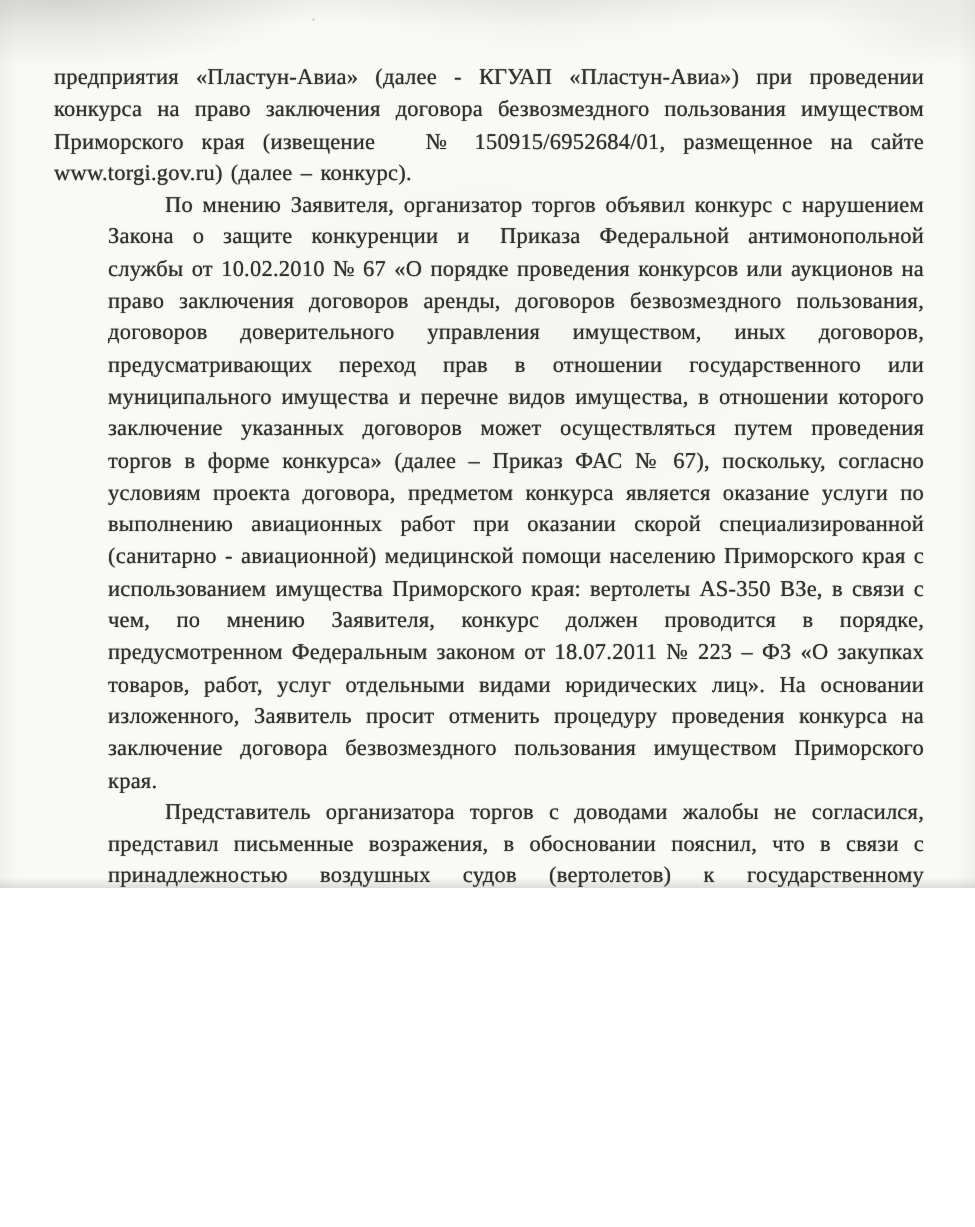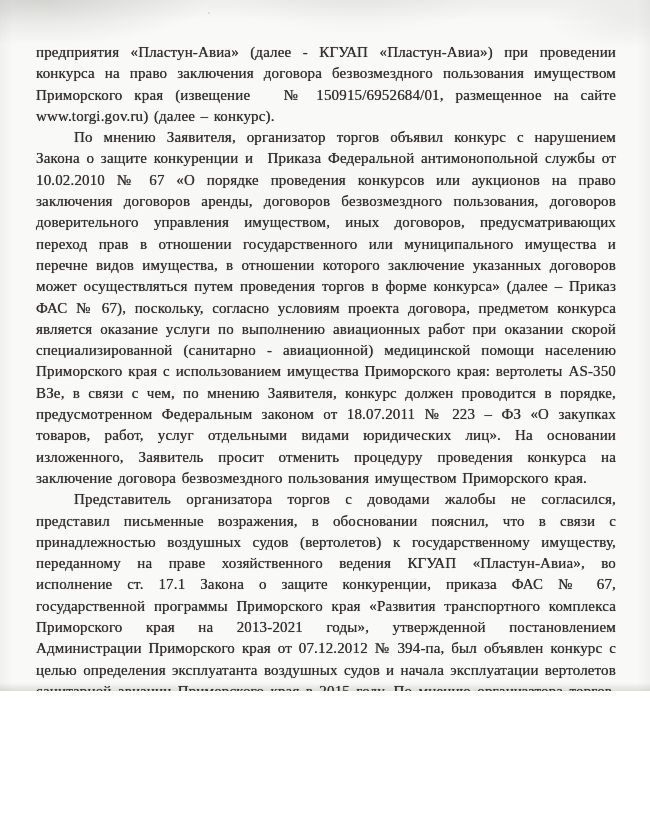--- a/index.html
+++ b/index.html
@@ -3,21 +3,21 @@
 <meta charset="utf-8">
 <style>
   html, body {
     margin: 0;
     padding: 0;
     background: #ffffff;
   }
   .scan {
     position: relative;
     width: 650px;
-    height: 691px;
+    height: 592px;
     overflow: hidden;
     background:
       radial-gradient(ellipse 260px 70px at 6% 0%, rgba(150,150,145,0.30), rgba(150,150,145,0) 65%),
       radial-gradient(ellipse 180px 50px at 55% 0%, rgba(160,160,155,0.12), rgba(160,160,155,0) 70%),
       radial-gradient(ellipse 120px 40px at 97% 3%, rgba(160,160,155,0.14), rgba(160,160,155,0) 70%),
       linear-gradient(to bottom, rgba(140,140,135,0.10), rgba(140,140,135,0) 3%),
       linear-gradient(to right, rgba(140,140,135,0.08), rgba(140,140,135,0) 2%),
       linear-gradient(to left, rgba(140,140,135,0.08), rgba(140,140,135,0) 2%),
       linear-gradient(to top, rgba(120,120,115,0.22), rgba(120,120,115,0) 1.2%),
       radial-gradient(ellipse 300px 200px at 50% 40%, rgba(175,175,170,0.06), rgba(175,175,170,0) 80%),
@@ -35,20 +35,21 @@
     text-align: justify;
     letter-spacing: 0.15px;
     word-spacing: 1.6px;
     text-shadow: 0 0 0.7px rgba(51,49,46,0.9);
   }
   .para {
     margin: 0;
   }
   .para.indent {
     text-indent: 38px;
+    margin-left: 36px;
   }
   .page-number {
     position: absolute;
     top: 777px;
     left: 0;
     width: 100%;
     text-align: center;
     padding-left: 14px;
     box-sizing: border-box;
     font-family: "Liberation Serif", "DejaVu Serif", serif;

